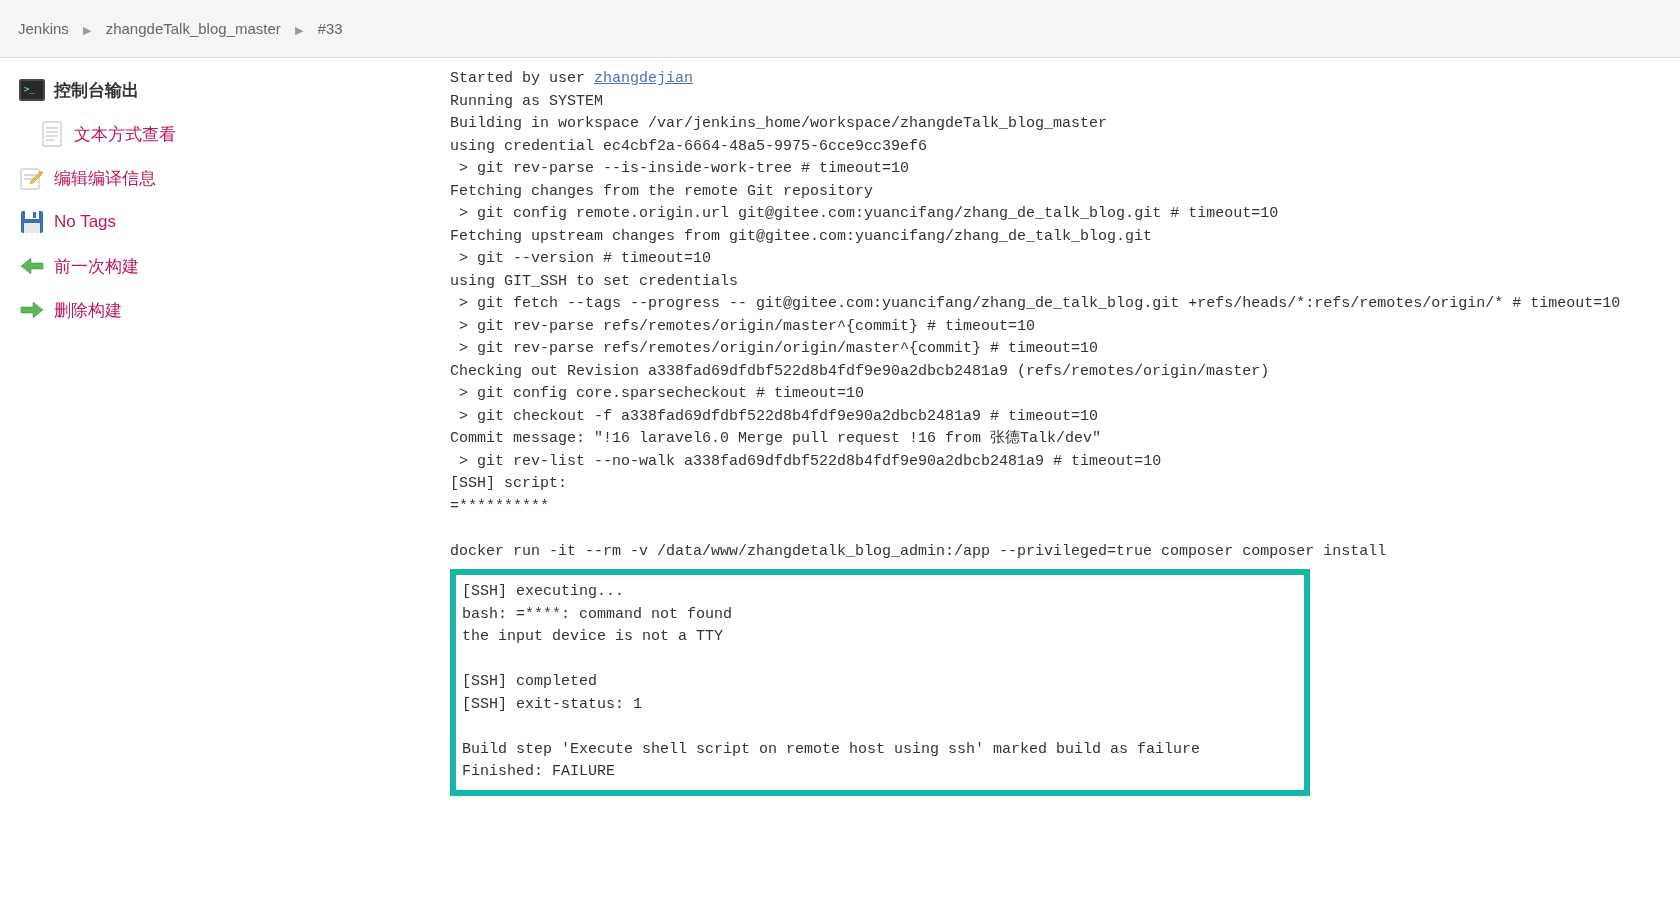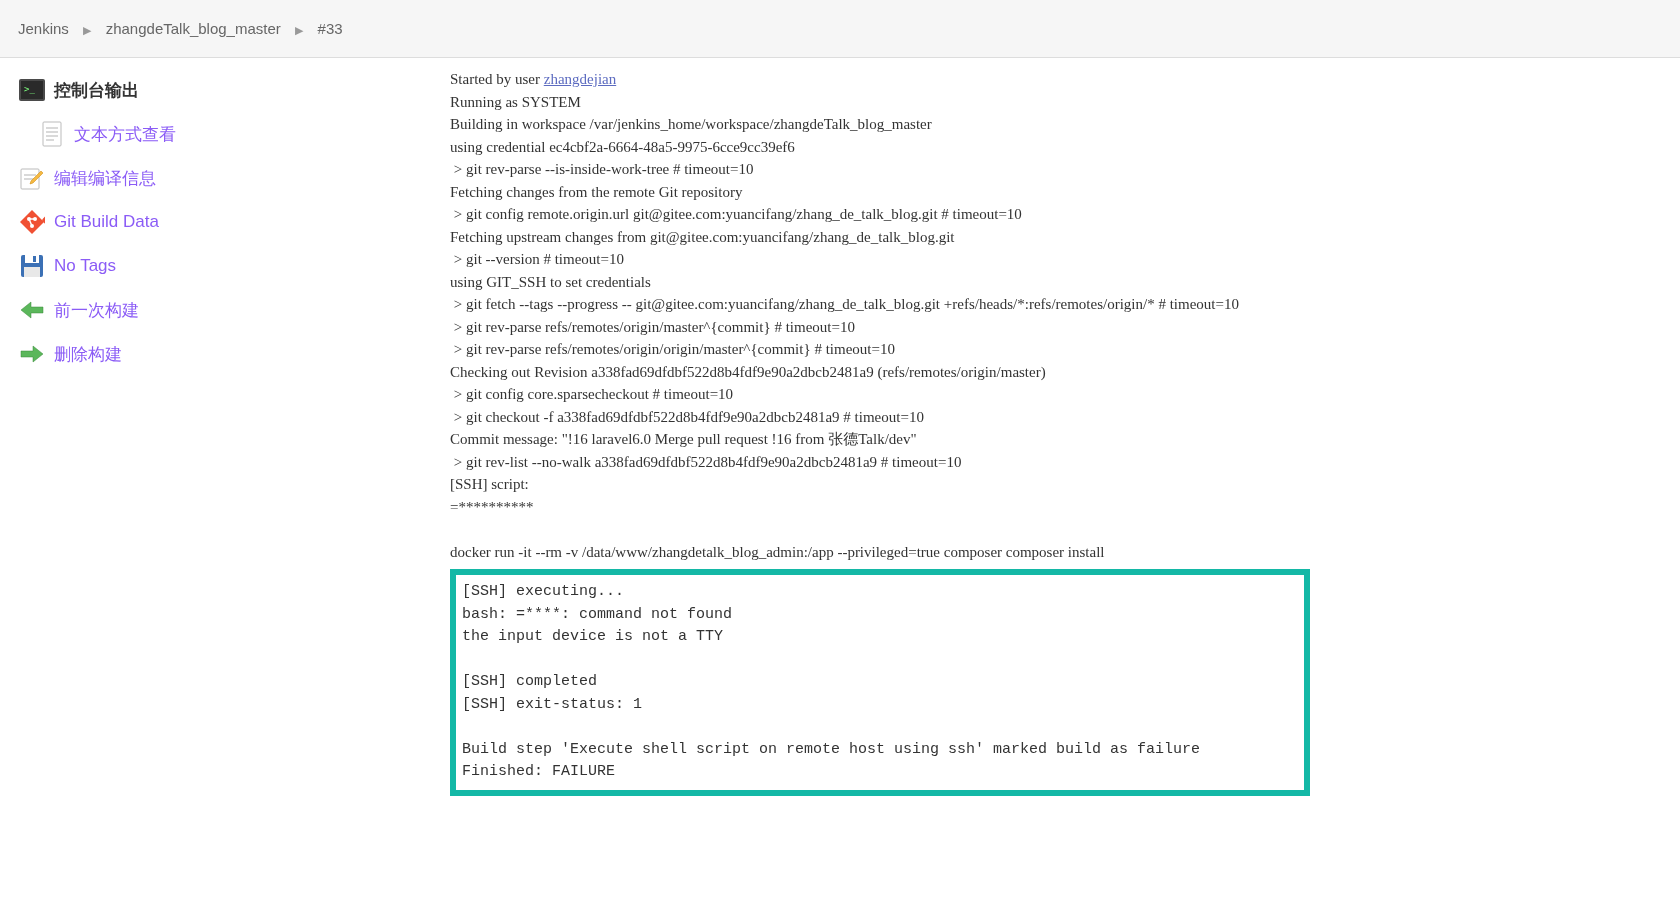--- a/index.html
+++ b/index.html
@@ -50,32 +50,32 @@
     .sidebar-item .icon {
       width: 28px;
       height: 28px;
       margin-right: 8px;
       display: flex;
       align-items: center;
       justify-content: center;
       flex-shrink: 0;
     }
     .sidebar-item .label {
-      color: #8b5cf6;
+      color: #be185d;
     }
     .sidebar-item.heading .label {
       color: #333;
       font-weight: bold;
     }
     .content {
       flex: 1;
       padding: 10px 40px 10px 10px;
     }
     .console-output {
-      font-family: Liberation Serif, serif;
+      font-family: Liberation Mono, monospace;
       font-size: 15px;
       line-height: 1.5;
       white-space: pre-wrap;
       word-break: break-all;
     }
     .console-output a {
       color: #5c6bc0;
       text-decoration: underline;
     }
     .highlighted-block {
@@ -133,34 +133,20 @@
             <rect x="2" y="4" width="18" height="20" rx="1" fill="#fff" stroke="#bbb"></rect>
             <line x1="5" y1="10" x2="17" y2="10" stroke="#ccc" stroke-width="1.5"></line>
             <line x1="5" y1="14" x2="17" y2="14" stroke="#ccc" stroke-width="1.5"></line>
             <path d="M14 18 L24 8 L22 6 L12 16 L11 19 Z" fill="#f5b942" stroke="#cc8400" stroke-width="0.5"></path>
           </svg>
       </span>
       <span class="label">编辑编译信息</span>
     </div>
 
 
-    <div class="sidebar-item">
-      <span class="icon">
-        <svg width="26" height="26" viewBox="0 0 26 26">
-            <rect x="13" y="0" width="18" height="18" transform="rotate(45 13 13)" fill="#f05033" rx="2" style="transform-origin:13px 13px"></rect>
-            <path d="M13 1 L25 13 L13 25 L1 13 Z" fill="#f05033"></path>
-            <circle cx="10" cy="10" r="2" fill="#fff"></circle>
-            <circle cx="16" cy="10" r="2" fill="#fff"></circle>
-            <circle cx="13" cy="17" r="2" fill="#fff"></circle>
-            <line x1="10" y1="10" x2="13" y2="17" stroke="#fff" stroke-width="1.5"></line>
-            <line x1="10" y1="10" x2="16" y2="10" stroke="#fff" stroke-width="1.5"></line>
-          </svg>
-      </span>
-      <span class="label">Git Build Data</span>
-    </div>
 
     <div class="sidebar-item">
       <span class="icon">
         <svg width="24" height="24" viewBox="0 0 24 24">
             <rect x="1" y="1" width="22" height="22" rx="2" fill="#3b70b5"></rect>
             <rect x="5" y="1" width="14" height="8" fill="#fff"></rect>
             <rect x="13" y="2" width="3" height="6" fill="#3b70b5"></rect>
             <rect x="4" y="13" width="16" height="10" fill="#e8e8e8"></rect>
           </svg>
       </span>

